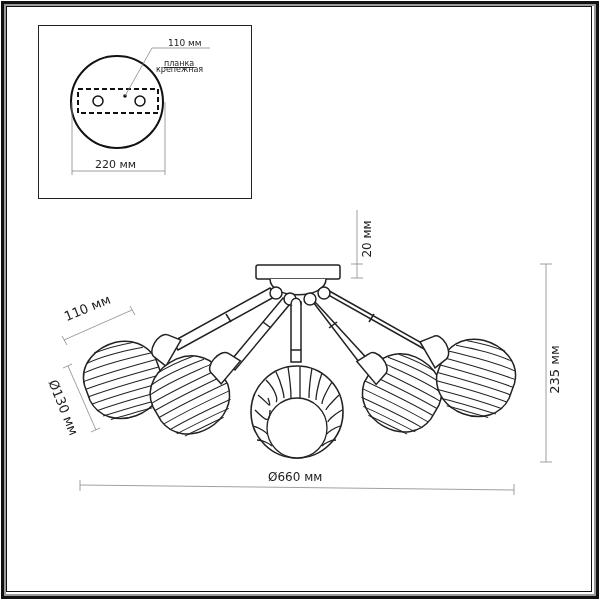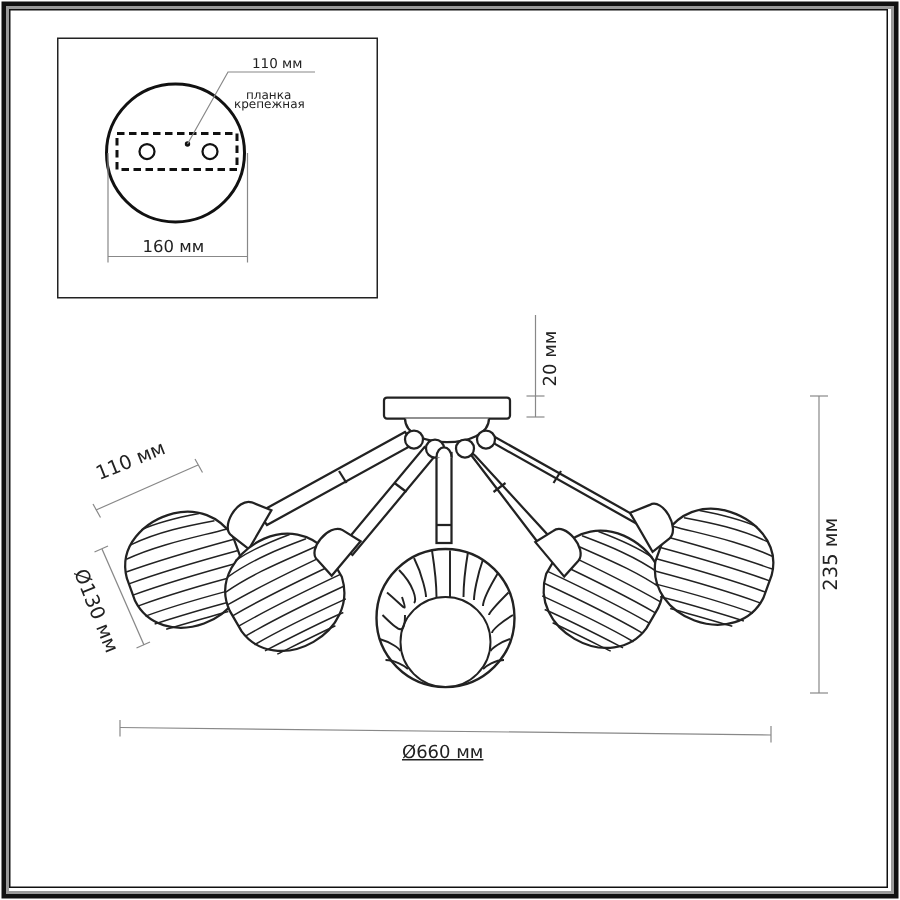--- a/index.html
+++ b/index.html
@@ -158,24 +158,24 @@
 
   <g stroke="#888" stroke-width="0.8">
     <line x1="80" y1="485" x2="514" y2="490"></line>
     <line x1="80" y1="480" x2="80" y2="491"></line>
     <line x1="514" y1="484" x2="514" y2="495"></line>
   </g>
 </svg>
 
 <div class="lbl" style="left:168px; top:38px; font-size:9px;">110 мм</div>
 <div class="lbl" style="left:156px; top:50px; font-size:8px;margin-top:15px;">крепежная</div>
-<div class="lbl" style="left:164px; top:59px; font-size:8px;">планка</div>
-<div class="lbl" style="left:95px; top:158px; font-size:11px;">160 мм</div>
+<div class="lbl" style="left:164px; top:59px; font-size:8px;text-decoration:underline;">планка</div>
+<div class="lbl" style="left:95px; top:158px; font-size:11px;">220 мм</div>
 
 <div class="lbl" style="left:348px; top:232px; font-size:12px; transform:rotate(-90deg); transform-origin:center;">20 мм</div>
 
 <div class="lbl" style="left:62px; top:310px; font-size:13px; transform:rotate(-22deg); transform-origin:left top;">110 мм</div>
 
 <div class="lbl" style="left:34px; top:400px; font-size:13px; transform:rotate(68deg); transform-origin:center;">Ø130 мм</div>
 
 <div class="lbl" style="left:530px; top:362px; font-size:13px; transform:rotate(-90deg); transform-origin:center;">235 мм</div>
 
-<div class="lbl" style="left:268px; top:494px; font-size:12px;text-decoration:underline;">Ø660 мм</div>
+<div class="lbl" style="left:268px; top:470px; font-size:12px;">Ø660 мм</div>
 
 </body></html>

